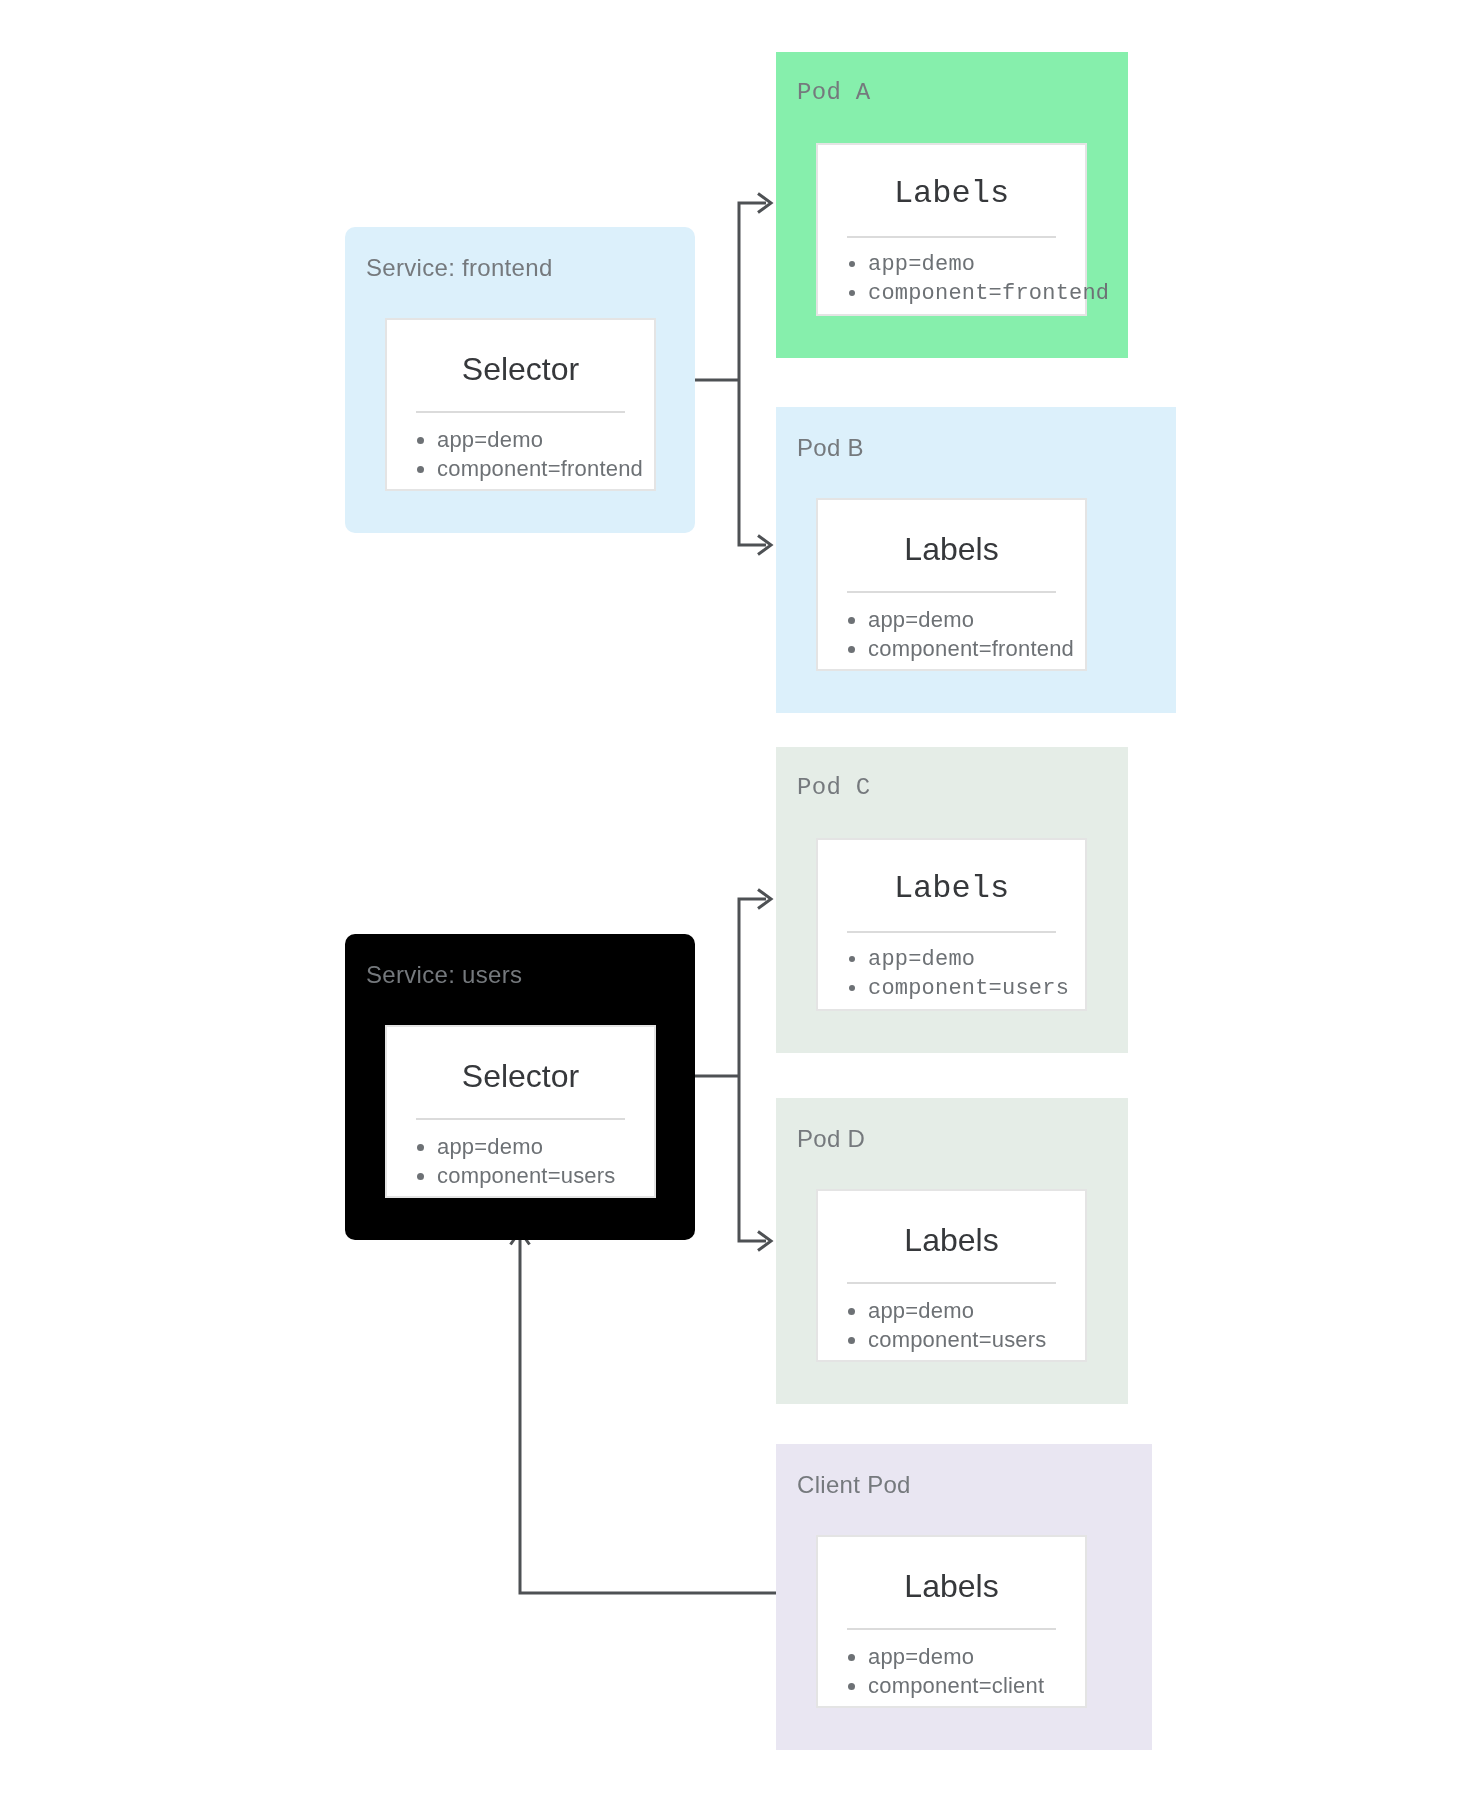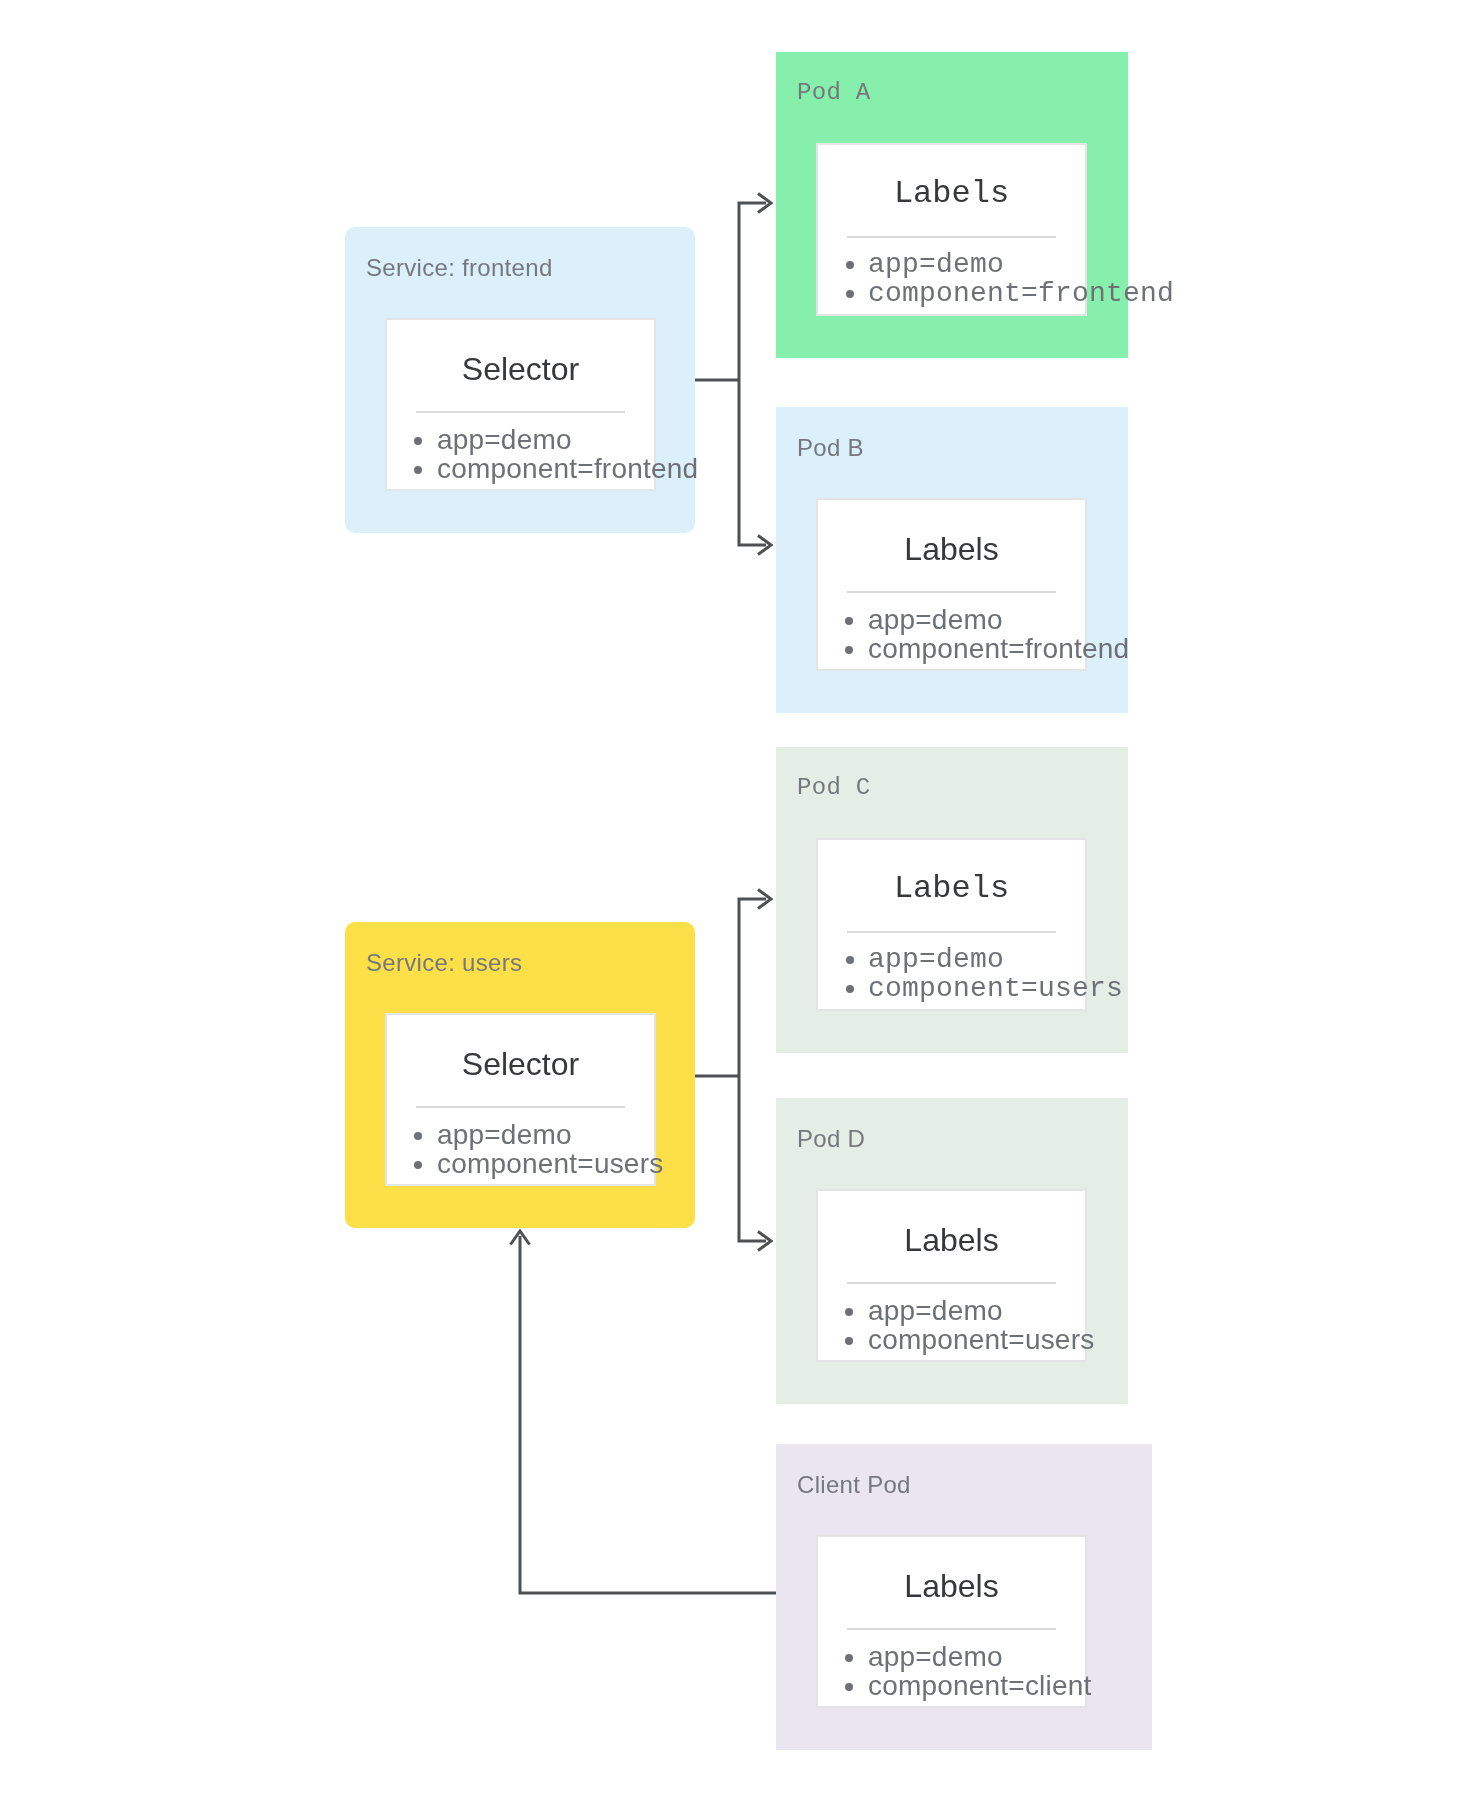--- a/index.html
+++ b/index.html
@@ -63,29 +63,29 @@
     height: 2px;
     margin: 24px auto 0 auto;
     background: #dbdbdb;
   }
   .card ul {
     margin: 12px 0 0 0;
     padding: 0 0 0 50px;
     list-style: disc;
   }
   .card li {
-    font-size: 28px;
+    font-size: 22px;
     line-height: 29px;
     color: #6d7175;
     letter-spacing: 0.2px;
   }
   
   #service-frontend { left: 345px; top: 227px; }
   #pod-a            { left: 776px; top: 52px;  }
-  #pod-b            { left: 776px; top: 407px; }
+  #pod-b            { left: 776px; top: 407px; padding-left: 48px; }
   #service-users    { left: 345px; top: 922px; }
   #pod-c            { left: 776px; top: 747px; font-family: Liberation Mono, monospace; }
   #pod-d            { left: 776px; top: 1098px;}
   #client-pod       { left: 776px; top: 1444px; padding-left: 24px;}
 </style>
 </head>
 <body>
 
 <div id="canvas">
 
@@ -142,21 +142,21 @@
     <div class="card">
       <div class="card-heading">Labels</div>
       <div class="card-divider"></div>
       <ul>
         <li>app=demo</li>
         <li>component=frontend</li>
       </ul>
     </div>
   </div>
 
-  <div class="box svc theme-green" id="service-users" style="background: #fde047;">
+  <div class="box svc theme-green" id="service-users" style="background: #000000; margin-top: 12px;">
     <div class="box-title">Service: users</div>
     <div class="card">
       <div class="card-heading">Selector</div>
       <div class="card-divider"></div>
       <ul>
         <li>app=demo</li>
         <li>component=users</li>
       </ul>
     </div>
   </div>

